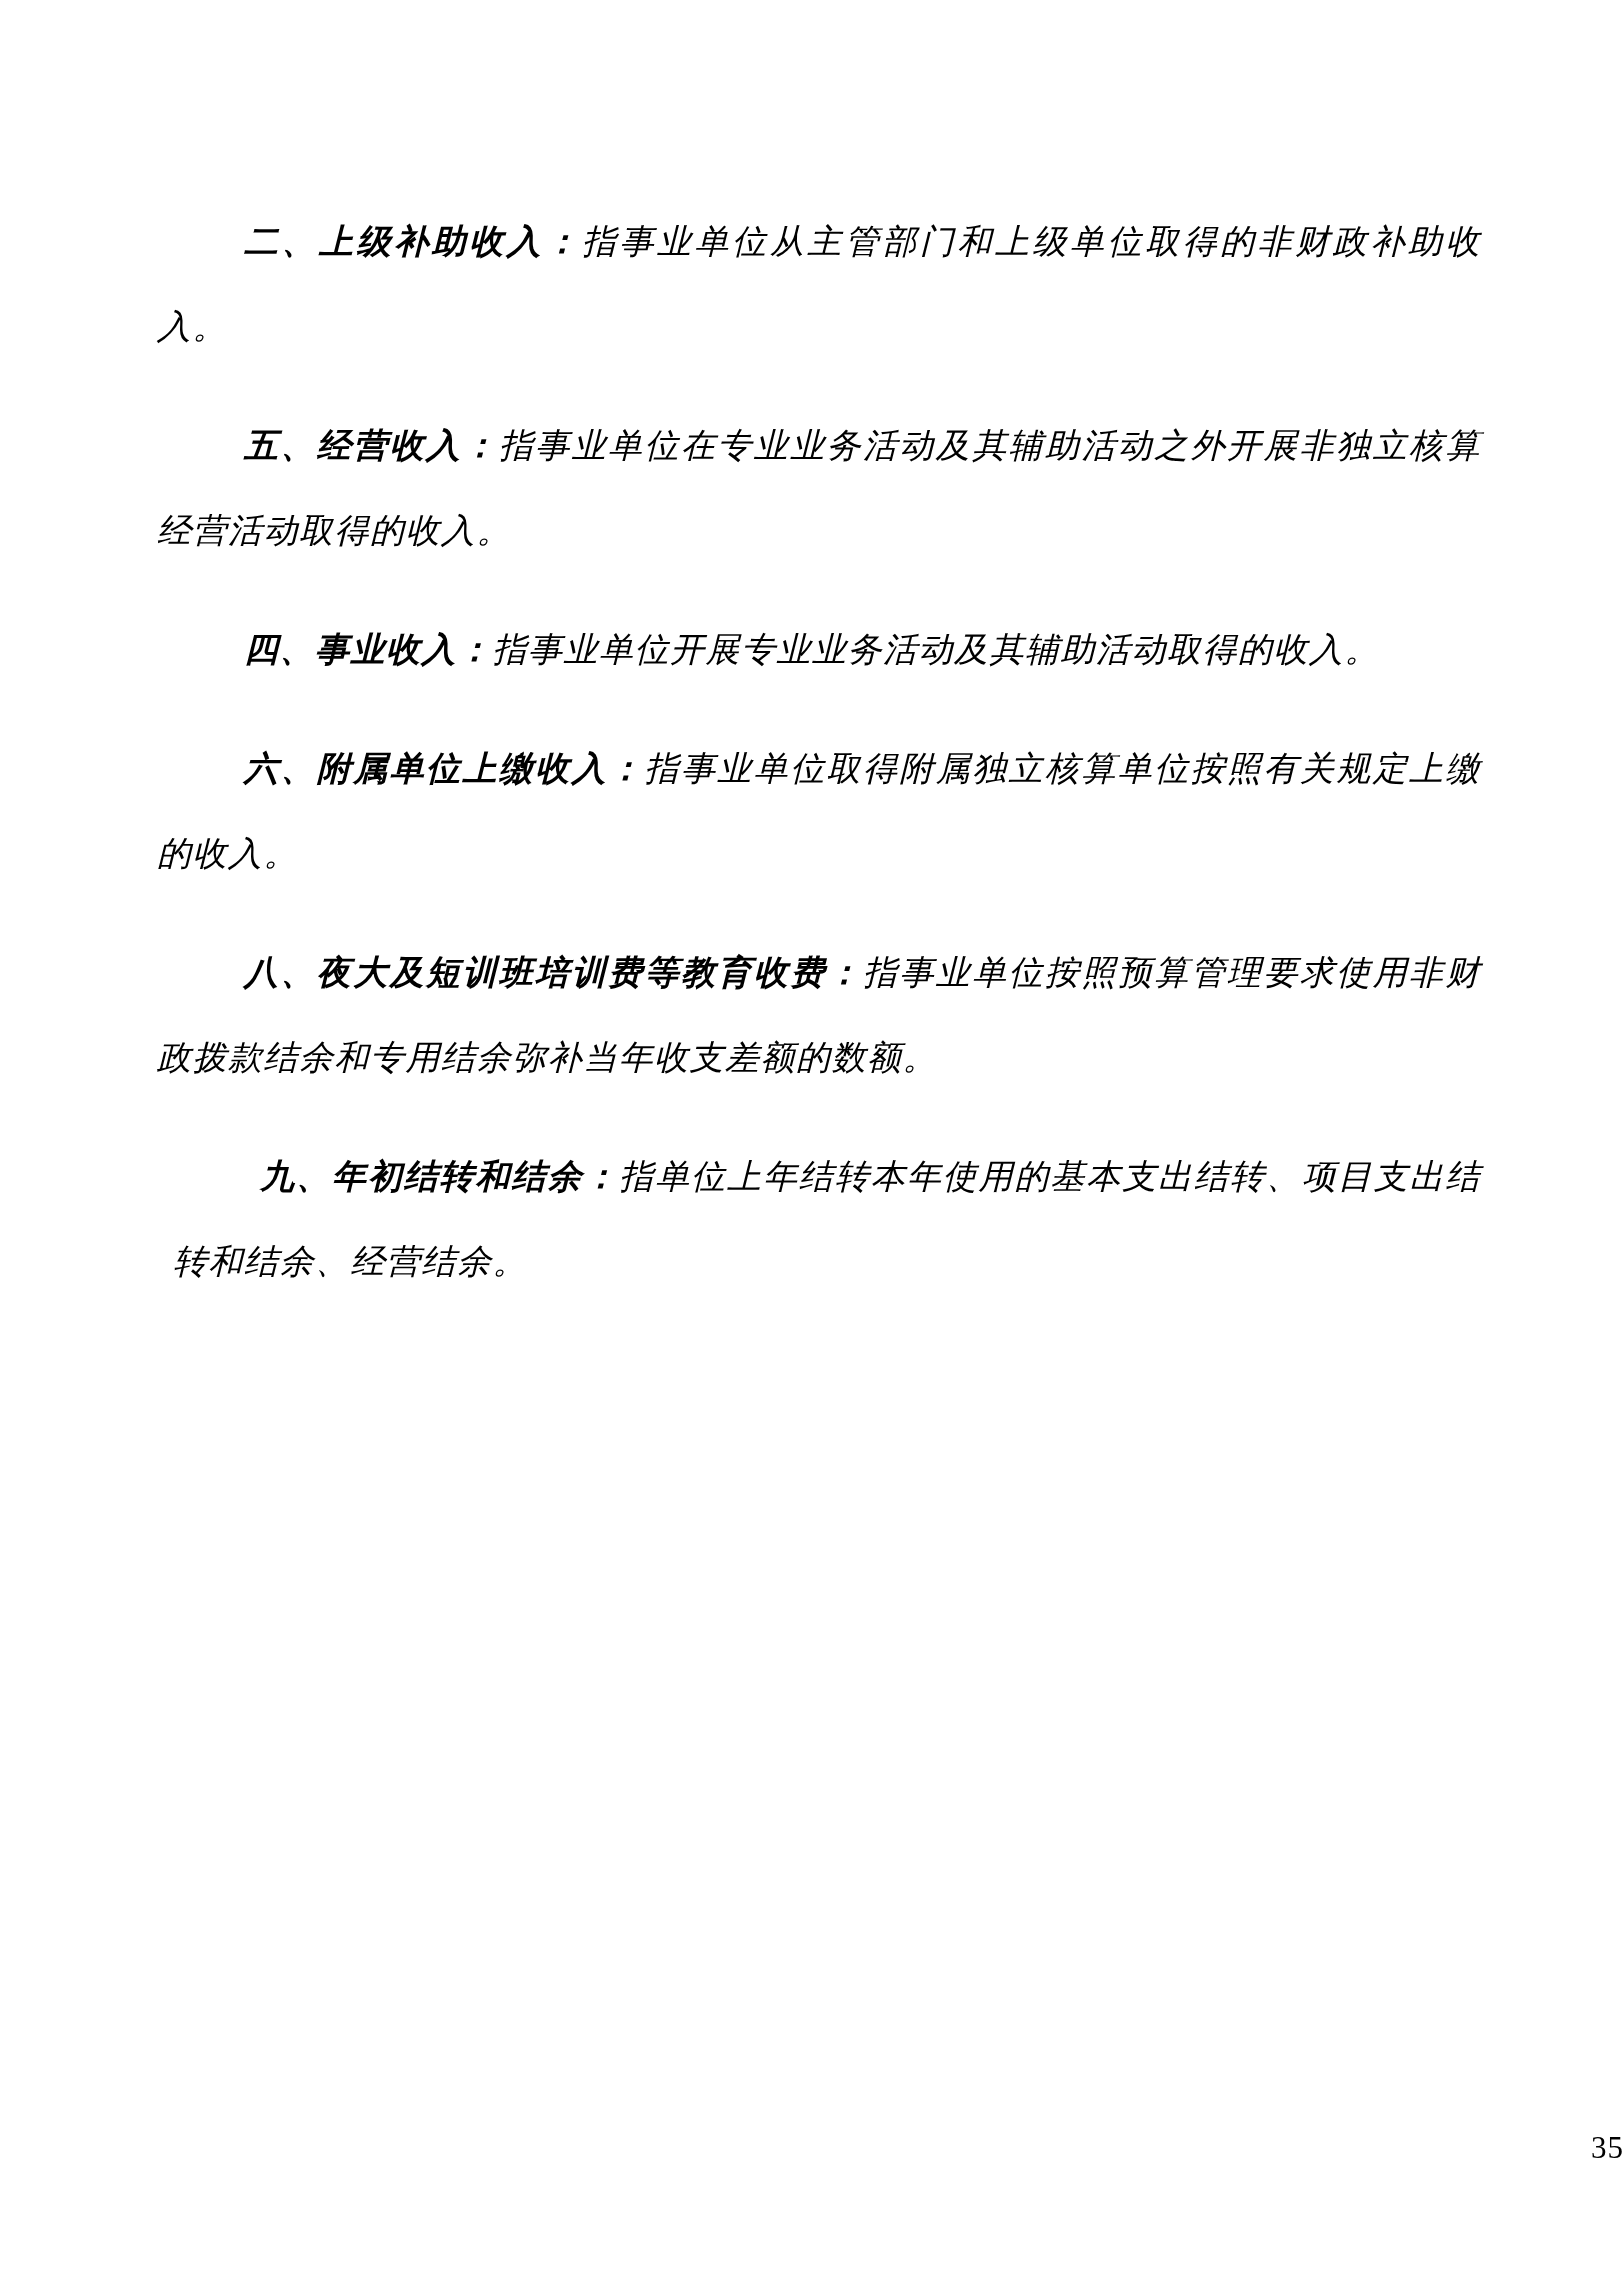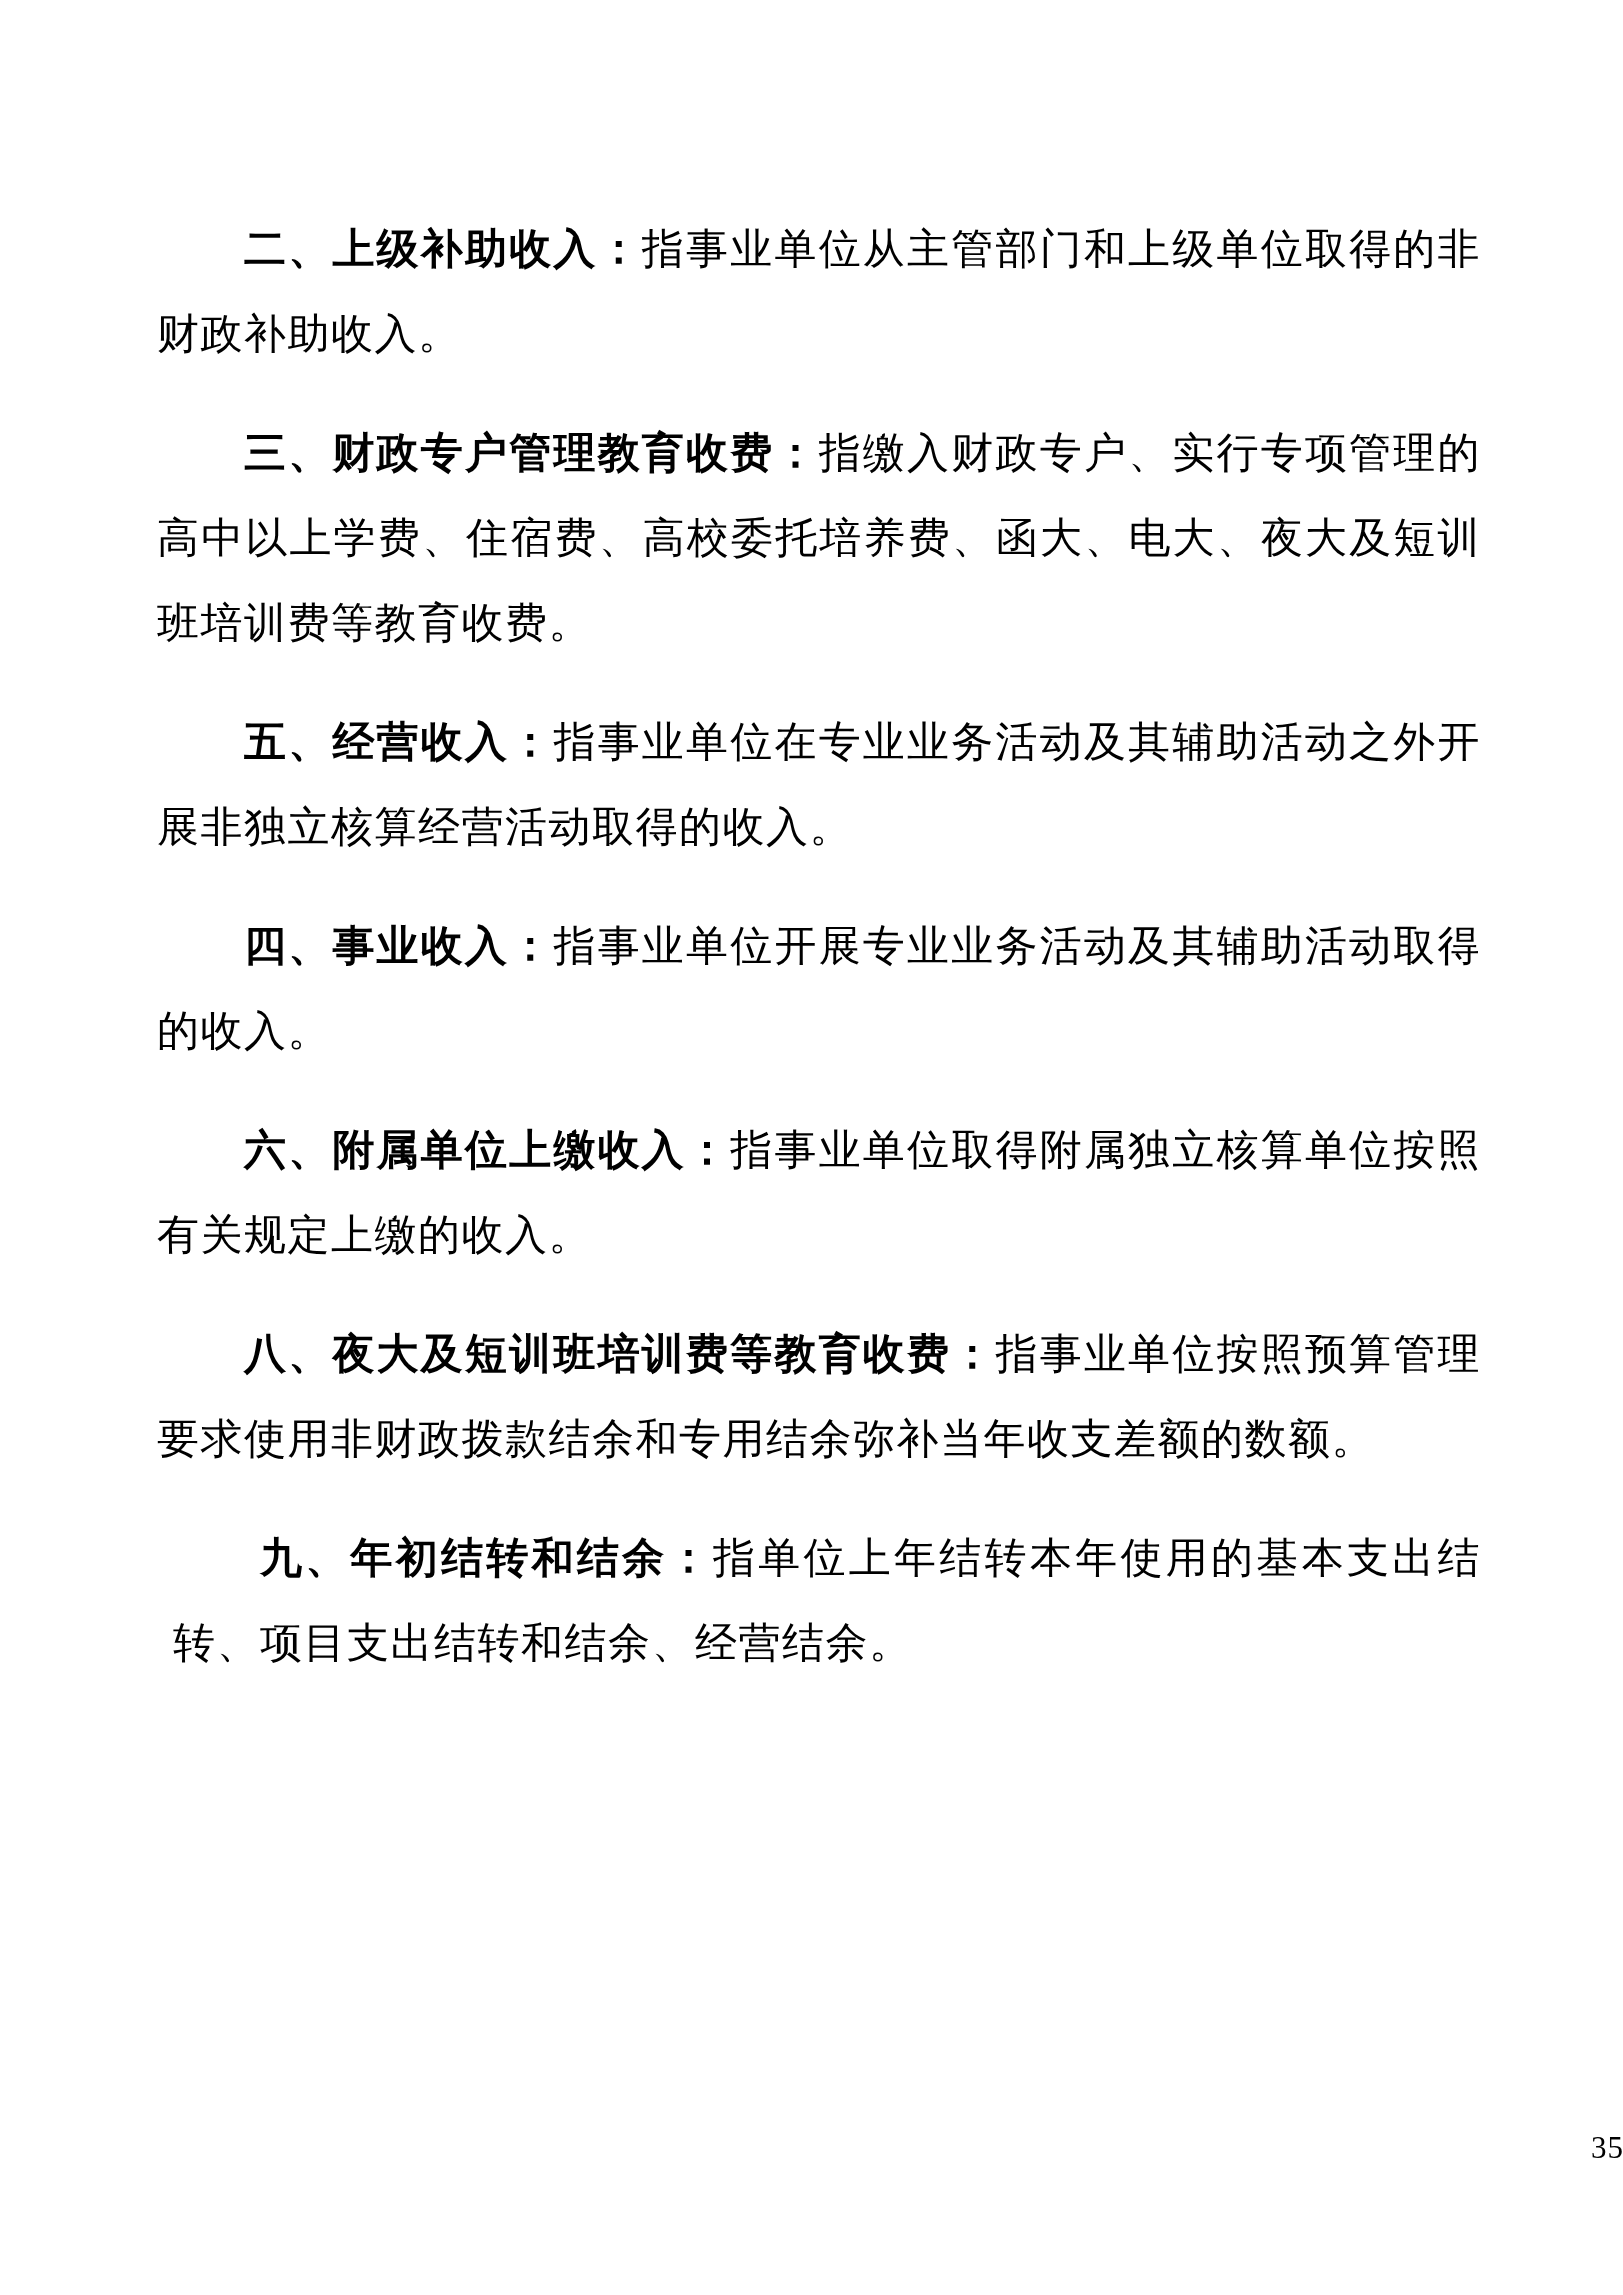--- a/index.html
+++ b/index.html
@@ -12,23 +12,24 @@
     width: 1623px;
     height: 2295px;
     background: #ffffff;
     overflow: hidden;
     font-family: "Liberation Serif", "DejaVu Serif", serif;
     color: #000000;
   }
   .content {
     position: absolute;
     left: 157px;
-    top: 207px;
+    top: 199px;
     width: 1324px;
-    font-size: 42px;
+    font-style: italic;           
+    font-size: 34px;
     line-height: 85px;
     letter-spacing: 1.5px;
     text-align: justify;
     line-break: strict;
     word-break: normal;
   }
   .para {
     margin: 0 0 34px 0;
     text-indent: 87px;           
   }
@@ -55,23 +56,20 @@
 <body>
 
 <div class="page">
 
   <div class="content">
 
     <p class="para">
       <span class="term">二、上级补助收入：</span><span class="definition">指事业单位从主管部门和上级单位取得的非财政补助收入。</span>
     </p>
 
-    <p class="para">
-      <span class="term">三、财政专户管理教育收费：</span><span class="definition">指缴入财政专户、实行专项管理的高中以上学费、住宿费、高校委托培养费、函大、电大、夜大及短训班培训费等教育收费。</span>
-    </p>
 
     <p class="para">
       <span class="term">五、经营收入：</span><span class="definition">指事业单位在专业业务活动及其辅助活动之外开展非独立核算经营活动取得的收入。</span>
     </p>
 
     <p class="para">
       <span class="term">四、事业收入：</span><span class="definition">指事业单位开展专业业务活动及其辅助活动取得的收入。</span>
     </p>
 
     <p class="para">

